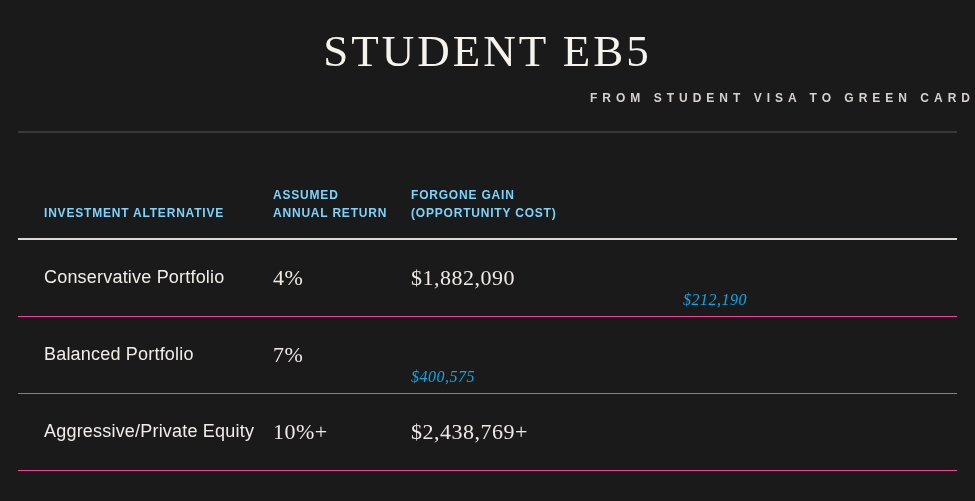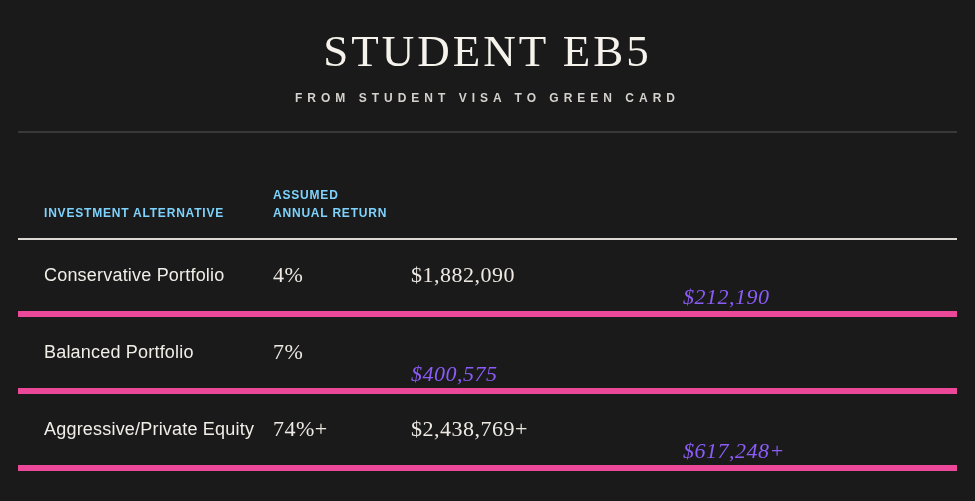--- a/index.html
+++ b/index.html
@@ -25,20 +25,21 @@
     color: #f6f3ed;
     line-height: 1.15;
   }
   .subtitle {
     margin-top: 13px;
     font-size: 12px;
     font-weight: 600;
     letter-spacing: 5px;
     color: #d5d2cd;
     text-transform: uppercase;
+    text-align: right;
   }
   .top-divider {
     margin: 26px 18px 0 18px;
     height: 2px;
     background: #39393b;
   }
   
   .table {
     margin: 0 18px;
   }
@@ -58,38 +59,38 @@
     letter-spacing: 0.8px;
     line-height: 1.55;
     color: #7dd3fc;
     text-transform: uppercase;
     white-space: pre-line;
   }
   .th.first, .td.first { padding-left: 26px; }
   .trow {
     height: 77px;
     align-items: center;
-    border-bottom: 6px solid #ec4899;
+    border-bottom: 1px solid #ec4899;
   }
   .td-label {
     font-size: 18px;
     color: #f1eee8;
     letter-spacing: 0.2px;
   }
   .td-serif {
     font-family: "Liberation Serif", serif;
     font-size: 22px;
     color: #eeeae3;
     letter-spacing: 0.5px;
   }
   .td-gain {
     font-family: "Liberation Serif", serif;
     font-style: italic;
-    font-size: 22px;
-    color: #8b5cf6;
+    font-size: 16px;
+    color: #0ea5e9;
     letter-spacing: 0.5px;
     margin-top: 44px;
   }
 </style>
 </head>
 <body>
 
 <div class="page">
 
   <div class="masthead">
@@ -98,36 +99,37 @@
   </div>
 
   <div class="top-divider"></div>
 
   <div class="table">
 
     <div class="thead">
       <div class="th first">INVESTMENT ALTERNATIVE</div>
       <div class="th">ASSUMED
 ANNUAL RETURN</div>
+      <div class="th">FORGONE GAIN
+(OPPORTUNITY COST)</div>
     </div>
 
     <div class="trow">
       <div class="td first td-label">Conservative Portfolio</div>
       <div class="td td-serif">4%</div>
       <div class="td td-serif">$1,882,090</div>
       <div class="td td-gain">$212,190</div>
     </div>
 
     <div class="trow">
       <div class="td first td-label">Balanced Portfolio</div>
       <div class="td td-serif">7%</div>
       <div class="td td-gain">$400,575</div>
     </div>
 
     <div class="trow">
       <div class="td first td-label">Aggressive/Private Equity</div>
-      <div class="td td-serif">74%+</div>
+      <div class="td td-serif">10%+</div>
       <div class="td td-serif">$2,438,769+</div>
-      <div class="td td-gain">$617,248+</div>
     </div>
 
   </div>
 </div>
 
 </body></html>

